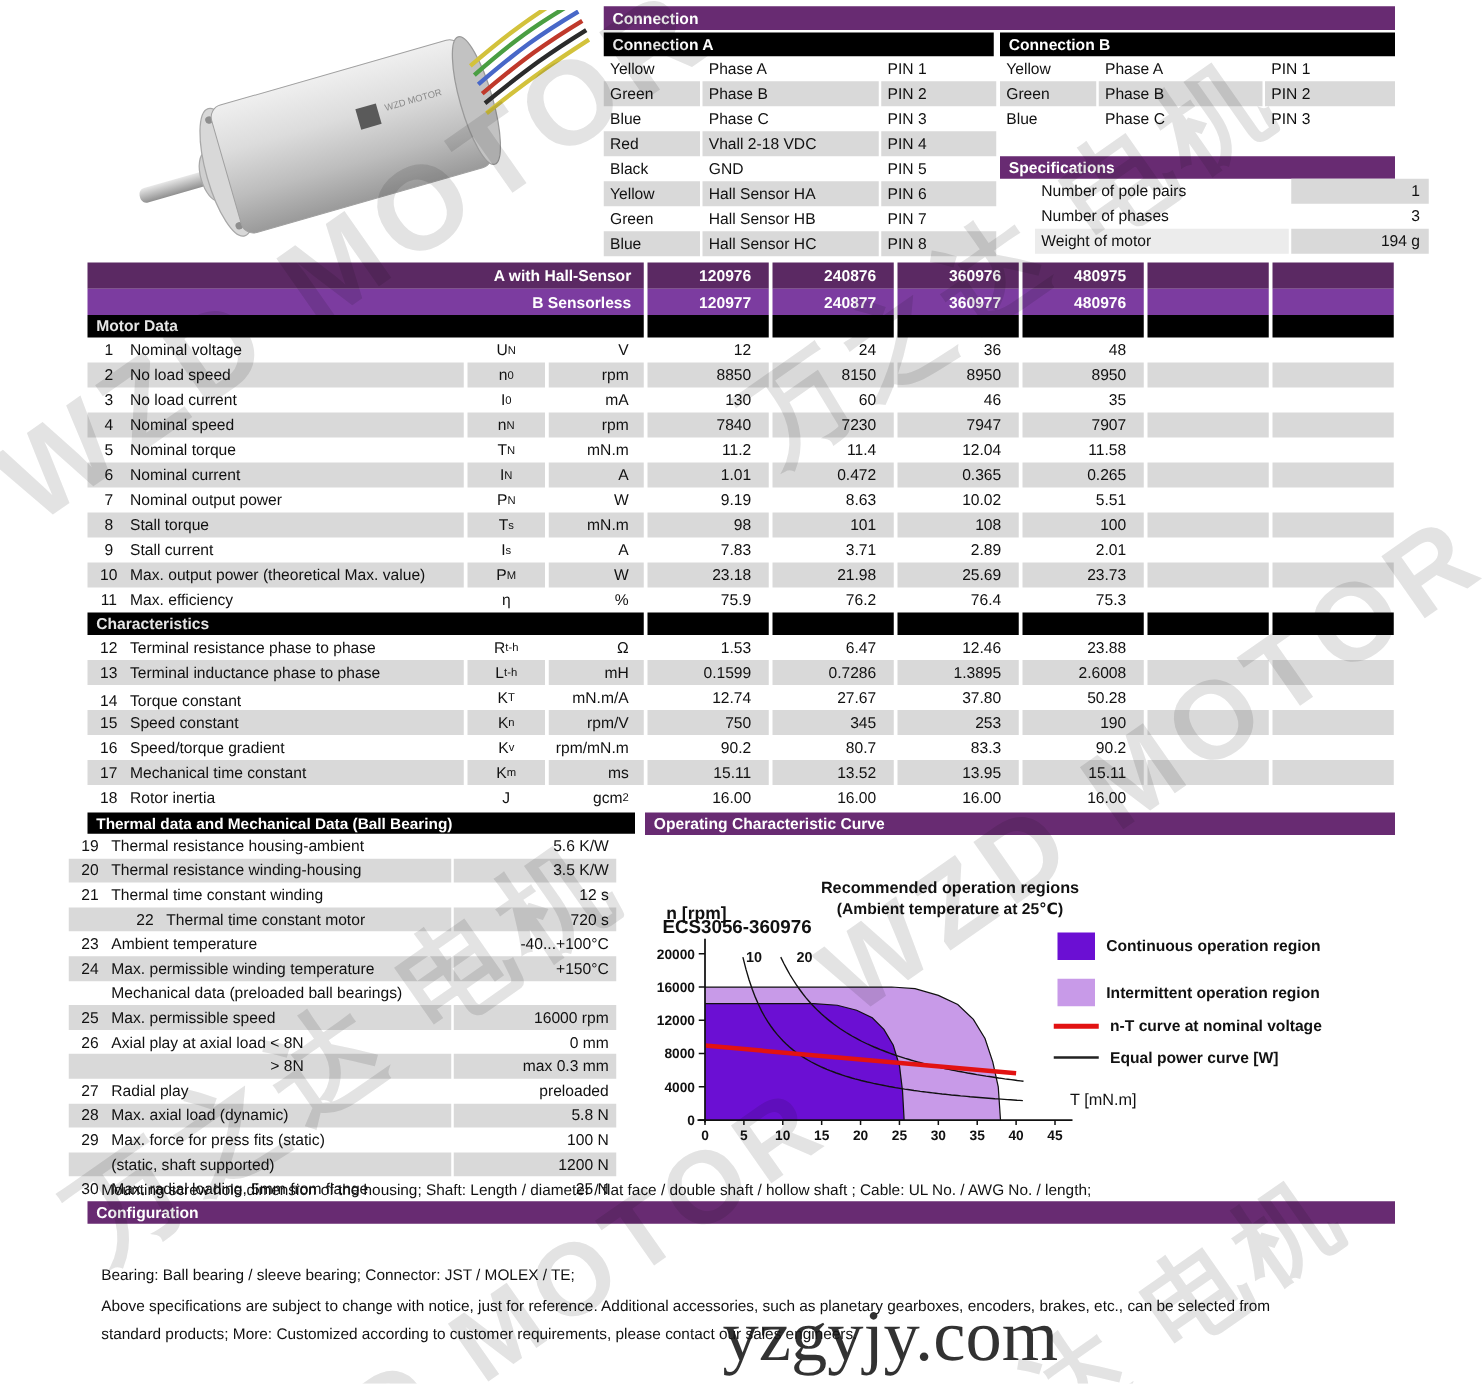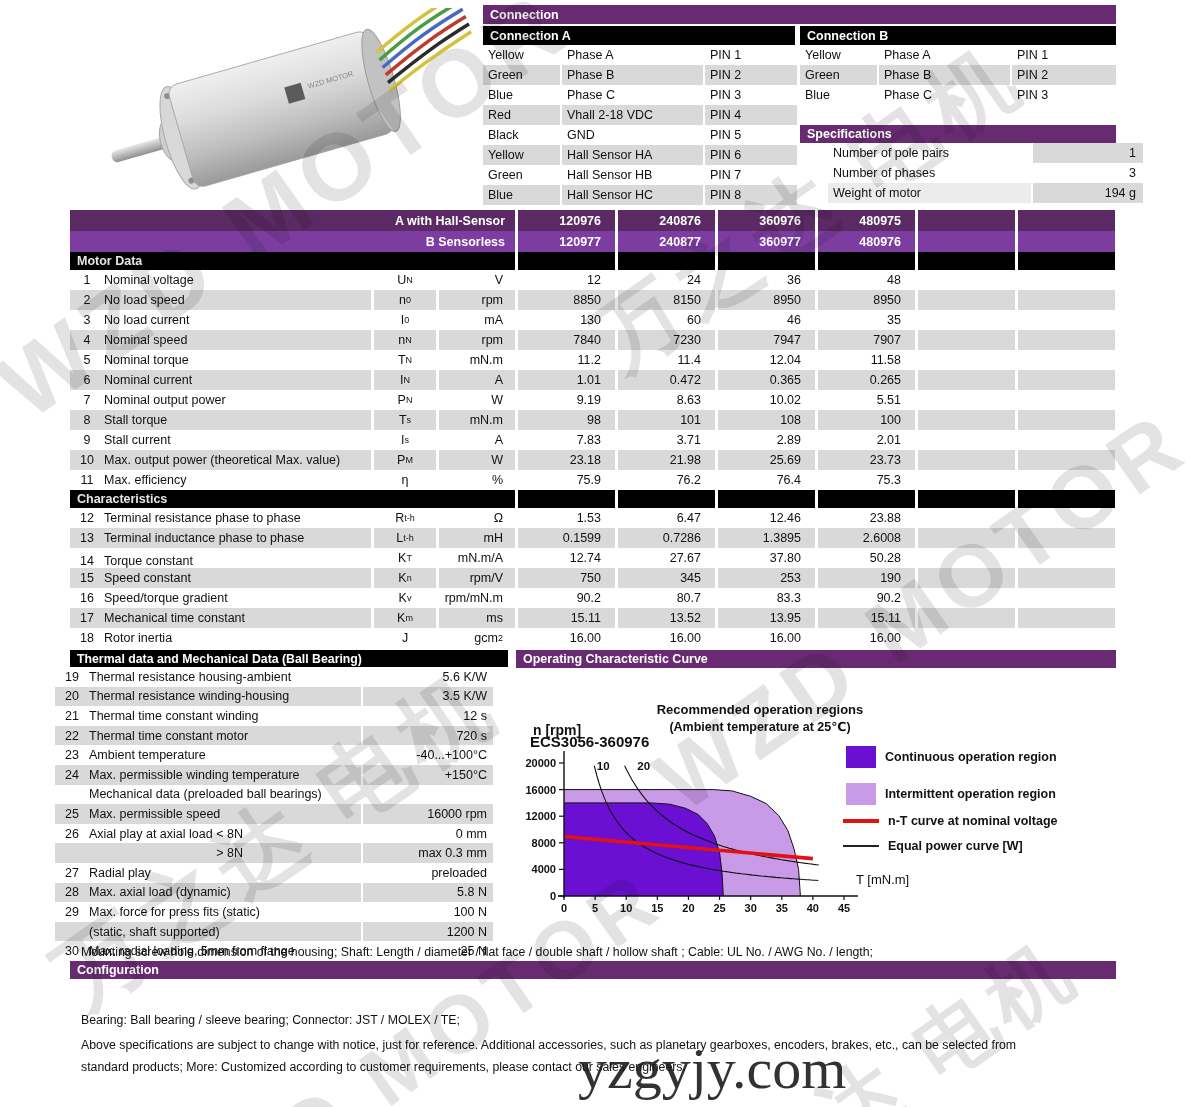--- a/index.html
+++ b/index.html
@@ -537,21 +537,21 @@
       <div class="trow">
         <div style="display: flex;">
           <div class="mblock">
             <div class="rno">21</div>
             <div class="rname">Thermal time constant winding</div>
           </div>
         </div>
         <div class="tval">12 s</div>
       </div>
       <div class="trow shade">
-        <div style="display: flex;">
+        <div style="display: flex; padding-left: 44px;">
           <div class="mblock">
             <div class="rno">22</div>
             <div class="rname">Thermal time constant motor</div>
           </div>
         </div>
         <div class="tval">720 s</div>
       </div>
       <div class="trow">
         <div style="display: flex;">
           <div class="mblock">

